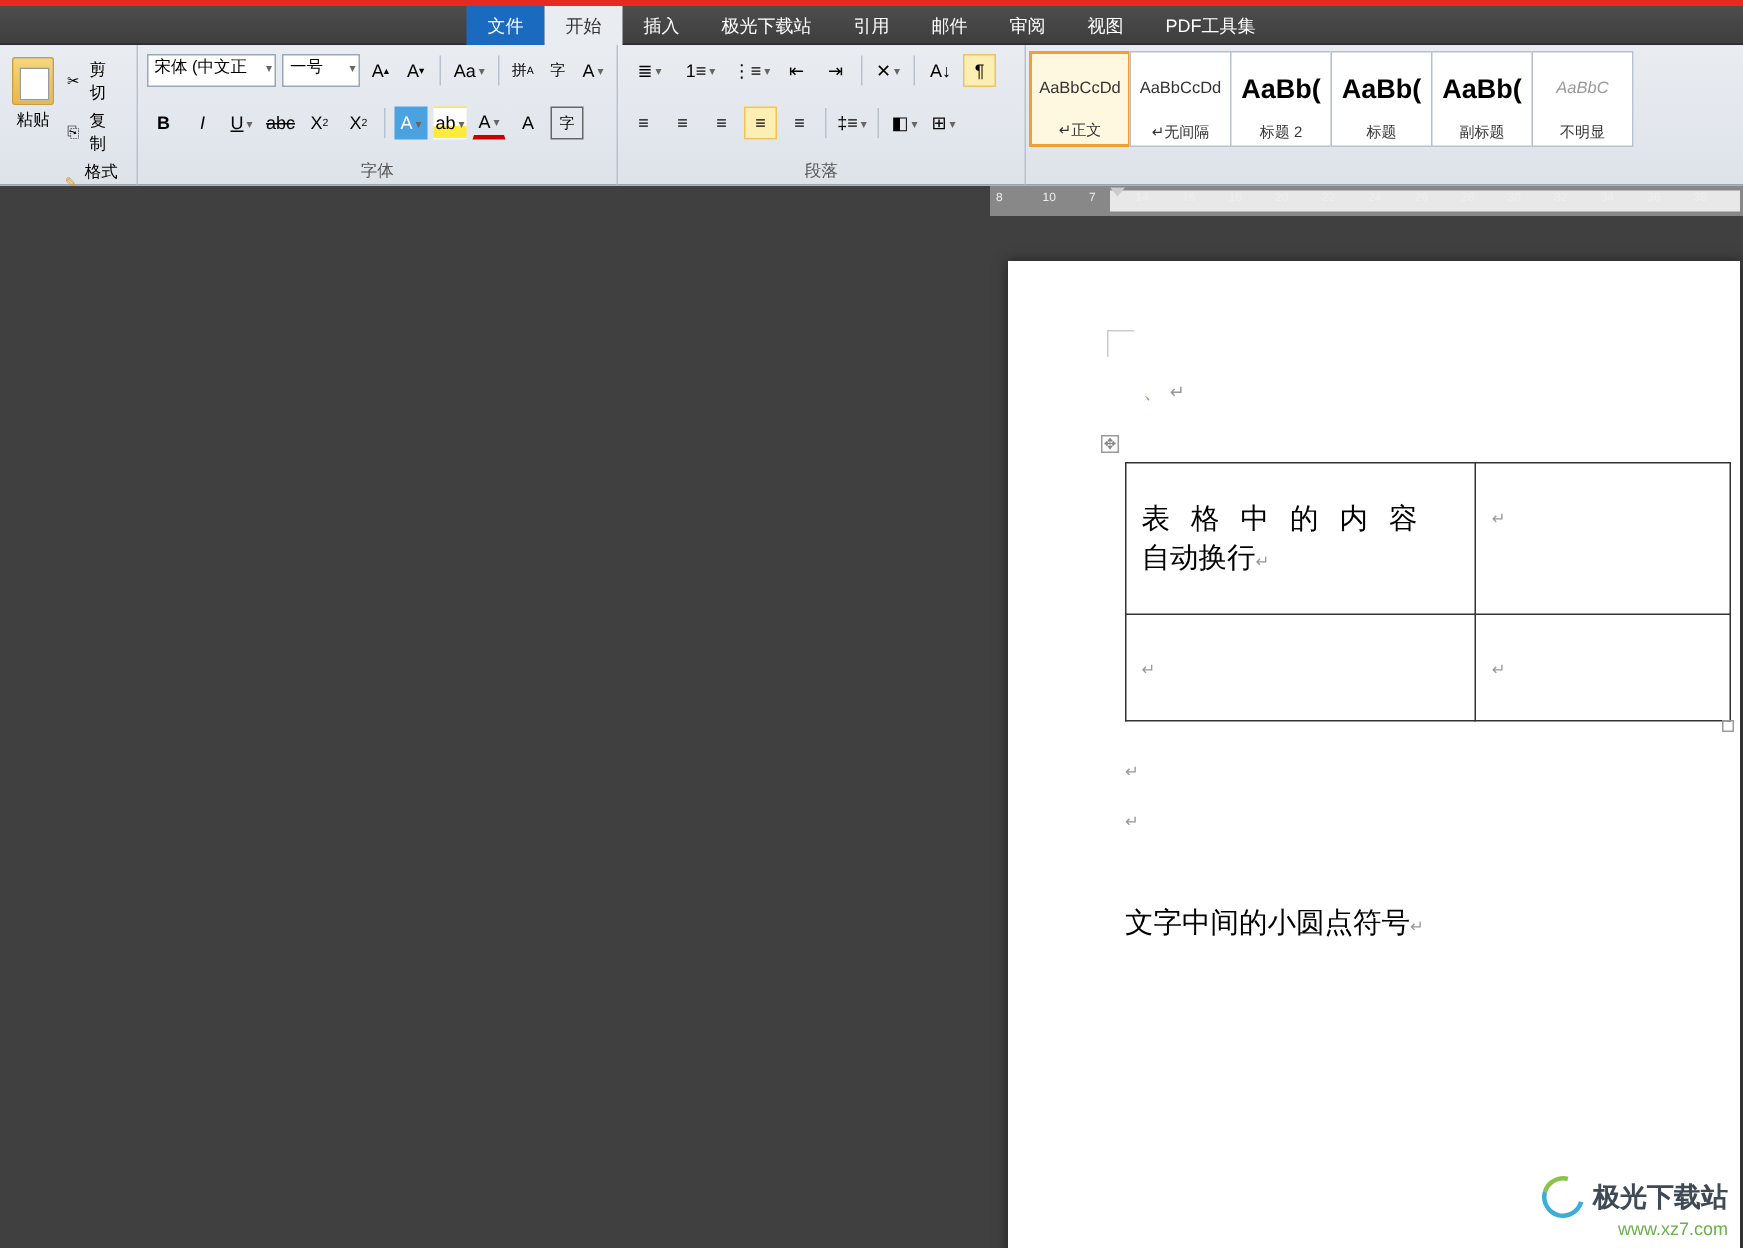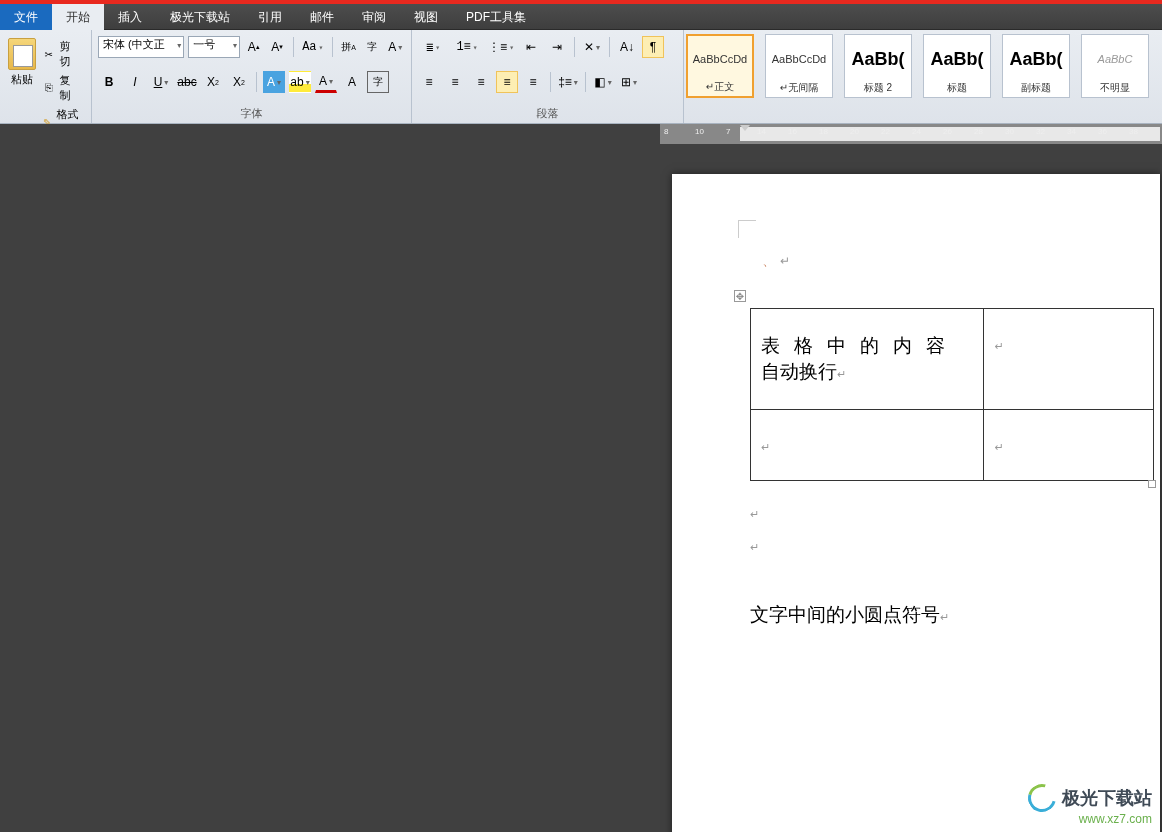--- a/index.html
+++ b/index.html
@@ -2,21 +2,21 @@
 <html><head>
 <meta charset="utf-8">
 <style>
 * { margin: 0; padding: 0; box-sizing: border-box; font-family: "Microsoft YaHei", sans-serif; }
 body { width: 1162px; height: 832px; overflow: hidden; background: #404040; position: relative; }
 
 
 .top-red { height: 4px; background: #e8291f; }
 
 
-.menu-bar { height: 26px; background: linear-gradient(#4d4d4d, #3e3e3e); display: flex; align-items: center; font-size: 12px; color: #fff; border-bottom: 1px solid #2a2a2a; }
+.menu-bar { height: 26px; background: linear-gradient(#4d4d4d, #3e3e3e); display: flex; align-items: center; font-size: 12px; color: #fff; border-bottom: 1px solid #2a2a2a; justify-content: center; }
 .menu-tab { padding: 0 14px; height: 26px; line-height: 26px; cursor: pointer; }
 .menu-tab.file { background: #1a6abf; color: #fff; }
 .menu-tab.active { background: #e9edf2; color: #333; }
 
 
 .ribbon { height: 94px; background: linear-gradient(#e9edf2, #dee3ea); display: flex; border-bottom: 1px solid #a9b4c1; }
 .ribbon-group { border-right: 1px solid #b8c2cf; display: flex; flex-direction: column; justify-content: space-between; padding: 4px 6px 2px; }
 .group-label { font-size: 11px; color: #555; text-align: center; padding-top: 2px; }
 
 
@@ -29,29 +29,29 @@
 .clip-btn { display: flex; align-items: center; gap: 4px; padding: 1px 2px; cursor: pointer; }
 .mini-icon { width: 14px; height: 14px; display: inline-flex; align-items: center; justify-content: center; font-size: 10px; }
 
 
 .font-group { width: 320px; }
 .font-row { display: flex; gap: 4px; align-items: center; height: 26px; }
 .font-select { height: 22px; border: 1px solid #9aa7b6; background: #fff; font-size: 11px; padding: 0 16px 0 4px; position: relative; }
 .font-name { width: 96px; }
 .font-size { width: 56px; }
 .tool-btn { width: 22px; height: 22px; display: inline-flex; align-items: center; justify-content: center; border: 1px solid transparent; cursor: pointer; font-size: 12px; }
-.tool-btn.dd { width: 30px; font-family: Liberation Mono, monospace; }
+.tool-btn.dd { width: 30px; }
 .tool-btn.hl { background: #4aa3e0; color: #fff; }
 .tool-sep { width: 1px; height: 20px; background: #b8c2cf; margin: 0 2px; }
 
 
 .para-group { width: 272px; }
 
 
-.styles-group { flex: 1; display: flex; padding: 4px 2px; gap: 12px; overflow: hidden; text-align: center; }
+.styles-group { flex: 1; display: flex; padding: 4px 2px; gap: 0; overflow: hidden; text-align: center; }
 .style-item { width: 68px; height: 64px; border: 1px solid #b8c2cf; background: #fff; display: flex; flex-direction: column; align-items: center; justify-content: center; cursor: pointer; margin-right: -1px; padding: 2px; }
 .style-item.active { border: 2px solid #f0a030; background: #fff8e0; }
 .style-preview { font-size: 11px; color: #333; flex: 1; display: flex; align-items: center; }
 .style-preview.big { font-size: 18px; font-weight: bold; color: #000; }
 .style-preview.gray { color: #999; font-style: italic; }
 .style-label { font-size: 10px; color: #333; }
 
 
 .workspace { position: absolute; top: 124px; left: 0; right: 0; bottom: 0; display: flex; background: #404040; }
 .left-pane { width: 660px; background: #404040; }

